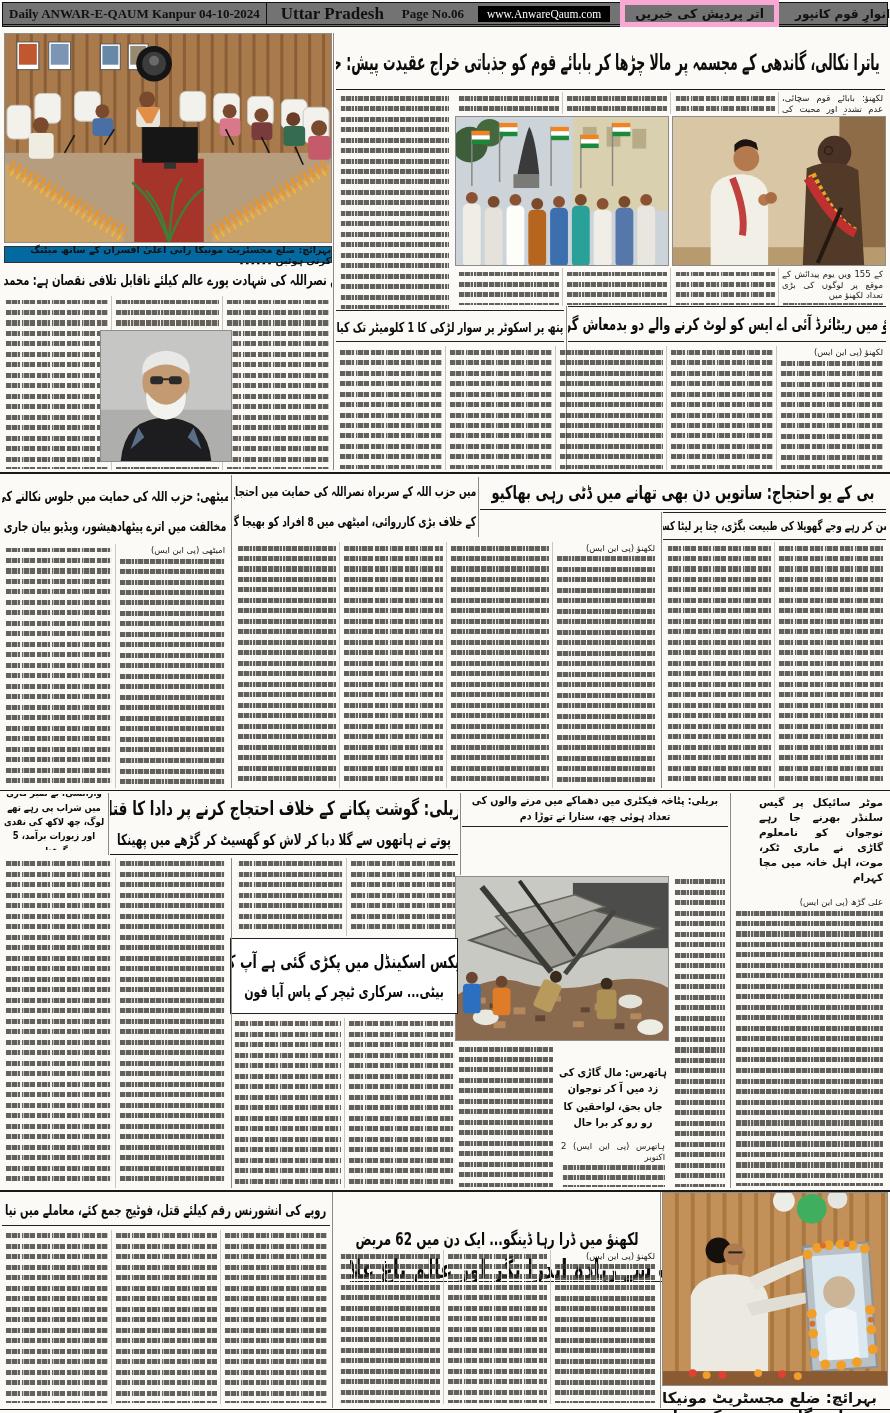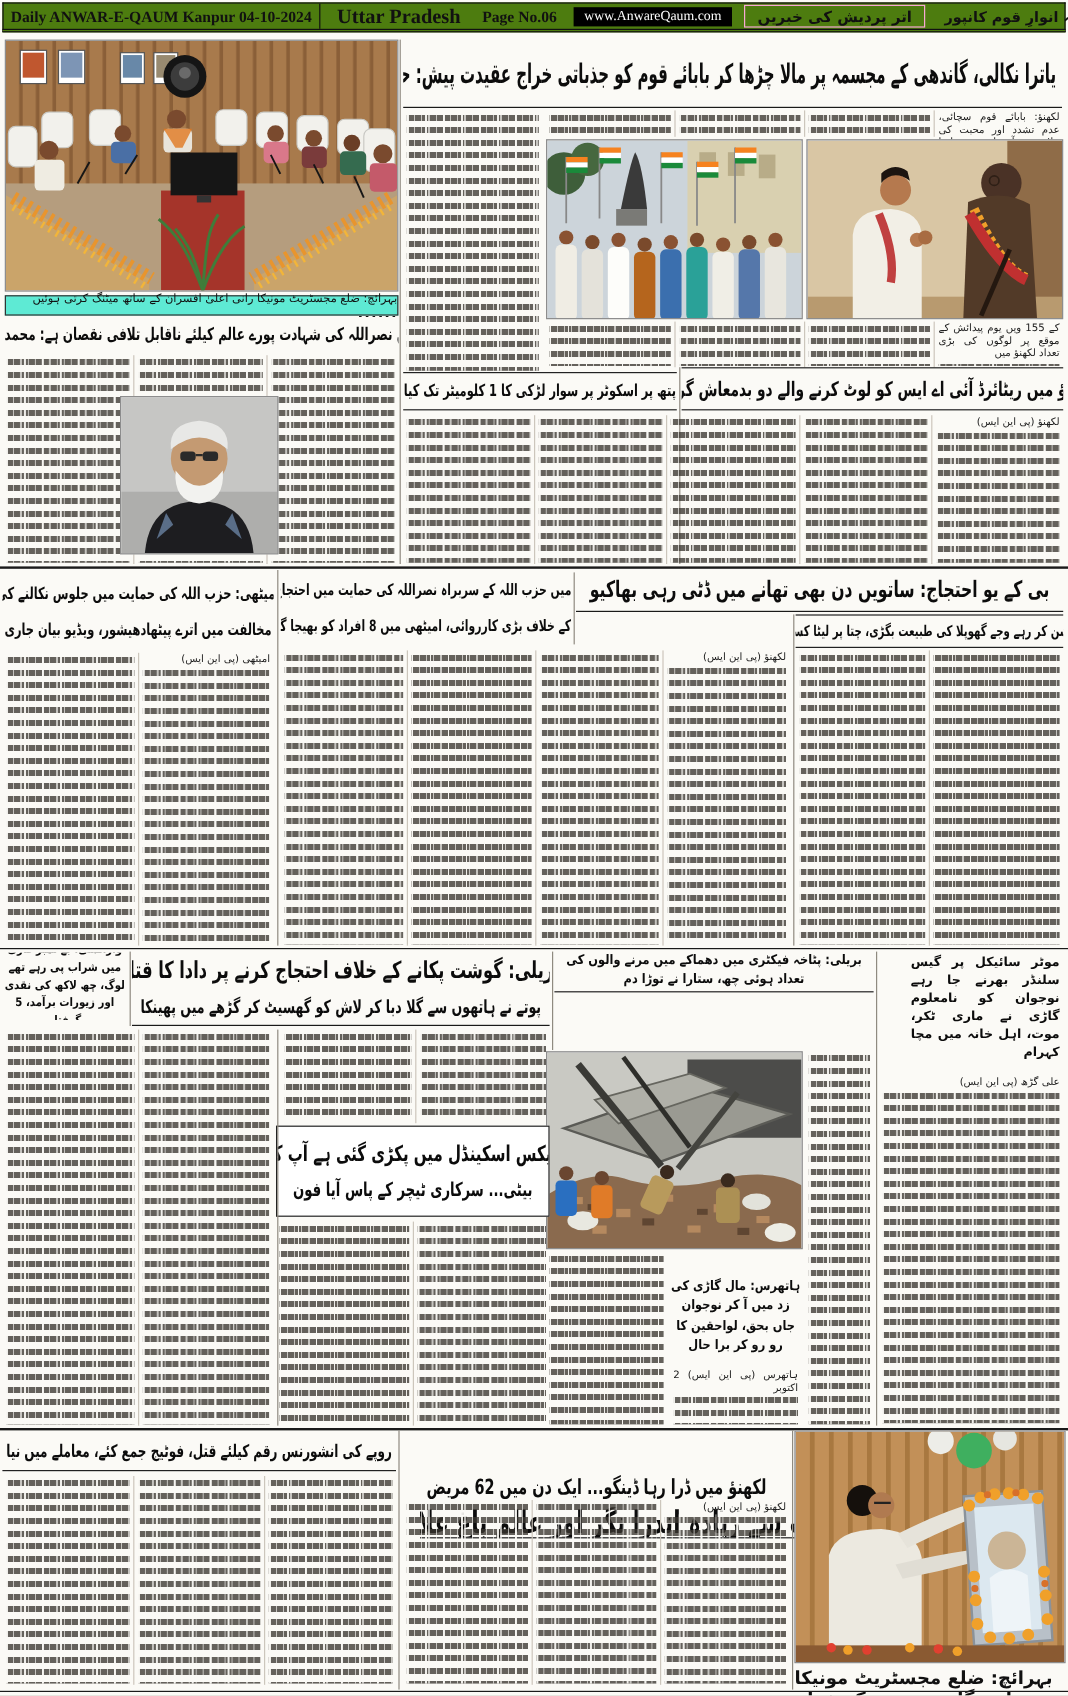--- a/index.html
+++ b/index.html
@@ -1,31 +1,31 @@
 <!DOCTYPE html>
 <html><head>
 <meta charset="utf-8">
 <style>
   html,body{margin:0;padding:0;background:#d8d6d0;}
   .page{position:relative;width:890px;height:1413px;background:#fbfaf6;margin:0 auto;
         font-family:"DejaVu Sans",sans-serif;color:#111;overflow:hidden;}
   .abs{position:absolute;box-sizing:border-box;}
   
   .header{display:flex;align-items:stretch;border:1px solid #111;border-bottom:3px double #111;
-          background:#4d7c0f;}
+          background:#737373;}
   .h-item{display:flex;align-items:center;white-space:nowrap;}
   .h-daily{font-family:"Liberation Serif",serif;font-weight:700;font-size:13px;padding:0 6px;
            border-right:1px solid #111;}
   .h-rule{flex:1;align-self:center;height:9px;margin:0 5px;
           background:repeating-linear-gradient(180deg,#333 0 1px,transparent 1px 3px);}
   .h-region{font-family:"Liberation Serif",serif;font-weight:700;font-size:17px;padding:0 4px;}
   .h-page{font-family:"Liberation Serif",serif;font-weight:700;font-size:13px;padding:0 4px;}
   .h-web{background:#000;color:#fff;font-size:11.5px;padding:2px 9px;align-self:center;
          font-family:"Liberation Serif",serif;}
-  .h-sec{border:1px solid #f9a8d4;align-self:center;font-weight:700;font-size:12.5px;
+  .h-sec{border:5px solid #f9a8d4;align-self:center;font-weight:700;font-size:12.5px;
          padding:1px 10px;direction:rtl;}
   .h-mast{direction:rtl;font-weight:700;font-size:12px;padding:0 6px;}
   
   .hr{position:absolute;background:#1a1a1a;height:1px;}
   .vr{position:absolute;background:#8f8a80;width:1px;}
   
   .hl{font-weight:700;color:#0c0c0c;direction:rtl;text-align:center;overflow:hidden;
       display:flex;align-items:center;justify-content:center;}
   .sq{transform:scaleY(1.45);white-space:nowrap;letter-spacing:-0.2px;}
   .wrap2{white-space:normal;line-height:1.5;transform:scaleY(1.15);}
@@ -37,21 +37,21 @@
     background-image:
       repeating-linear-gradient(90deg, rgba(251,250,246,0.92) 0 1.5px, rgba(251,250,246,0) 1.5px 15px),
       repeating-linear-gradient(90deg, rgba(251,250,246,0.65) 0 1px, rgba(251,250,246,0) 1px 6px),
       repeating-linear-gradient(180deg, rgba(251,250,246,0) 0 2.5px, rgba(58,54,48,0.78) 2.5px 7.5px, rgba(251,250,246,0) 7.5px 10.5px);}
   .lead{font-size:8.5px;line-height:10.5px;direction:rtl;text-align:justify;color:#1c1c1c;}
   .lead-bold{font-size:10.5px;line-height:15px;font-weight:700;direction:rtl;text-align:justify;color:#0c0c0c;margin-left:24px;}
   .dl{font-weight:400;}
   
   .photo{border:1px solid #8d8d8d;background:#ddd;overflow:hidden;}
   .photo svg{display:block;width:100%;height:100%;}
-  .capbox{border:1px solid #333;background:#5eead4;font-size:9.5px;font-weight:400;direction:rtl;
+  .capbox{border:1px solid #333;background:#0369a1;font-size:9.5px;font-weight:700;direction:rtl;
           display:flex;align-items:center;justify-content:center;}
   .cap{font-size:15px;font-weight:700;direction:rtl;text-align:left;}
   .btop{border-top:1px solid #222;}
   .bbot{border-bottom:1px solid #222;}
 </style>
 </head>
 <body>
 
 <div class="page">
 

